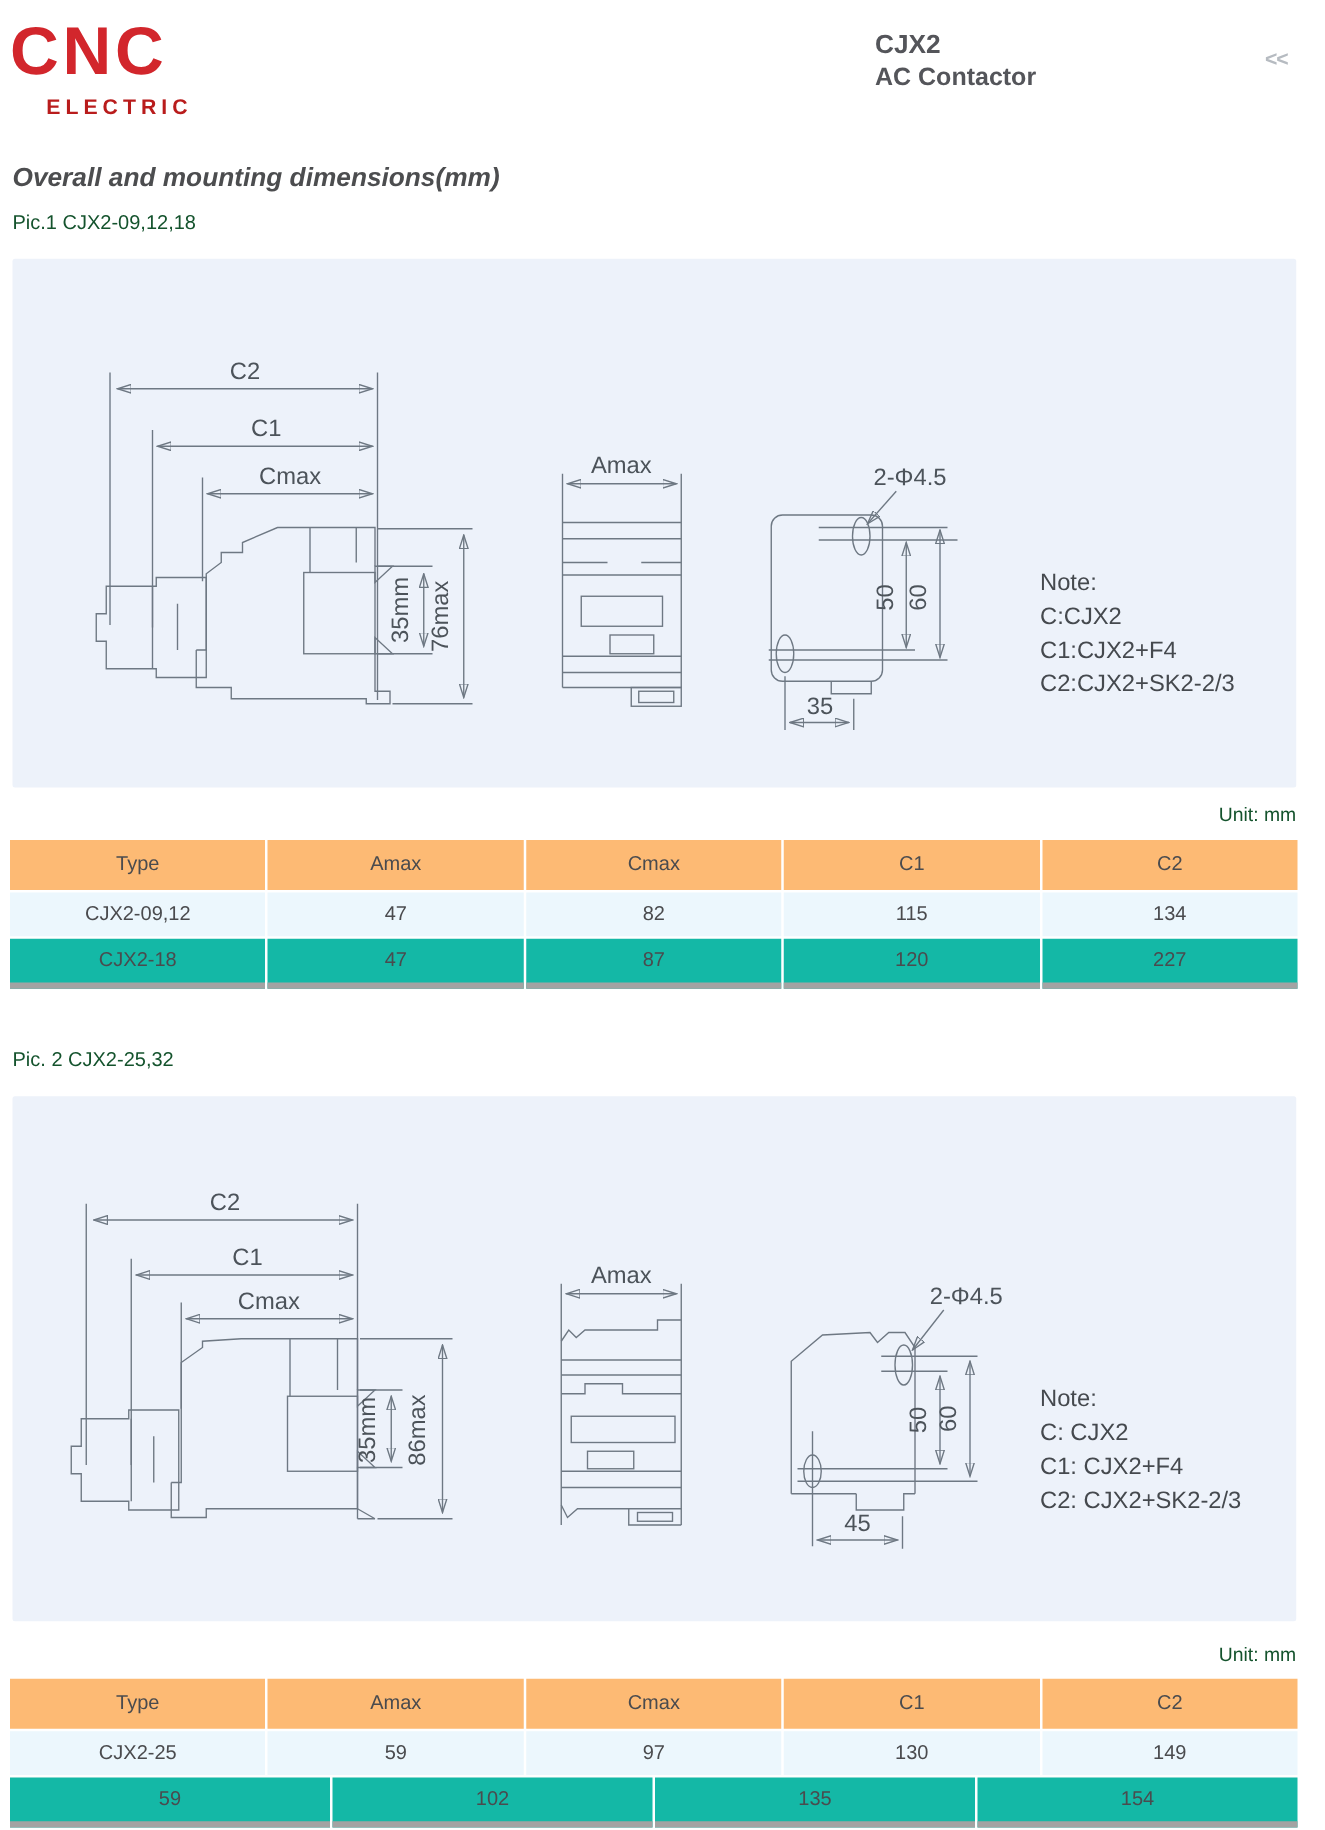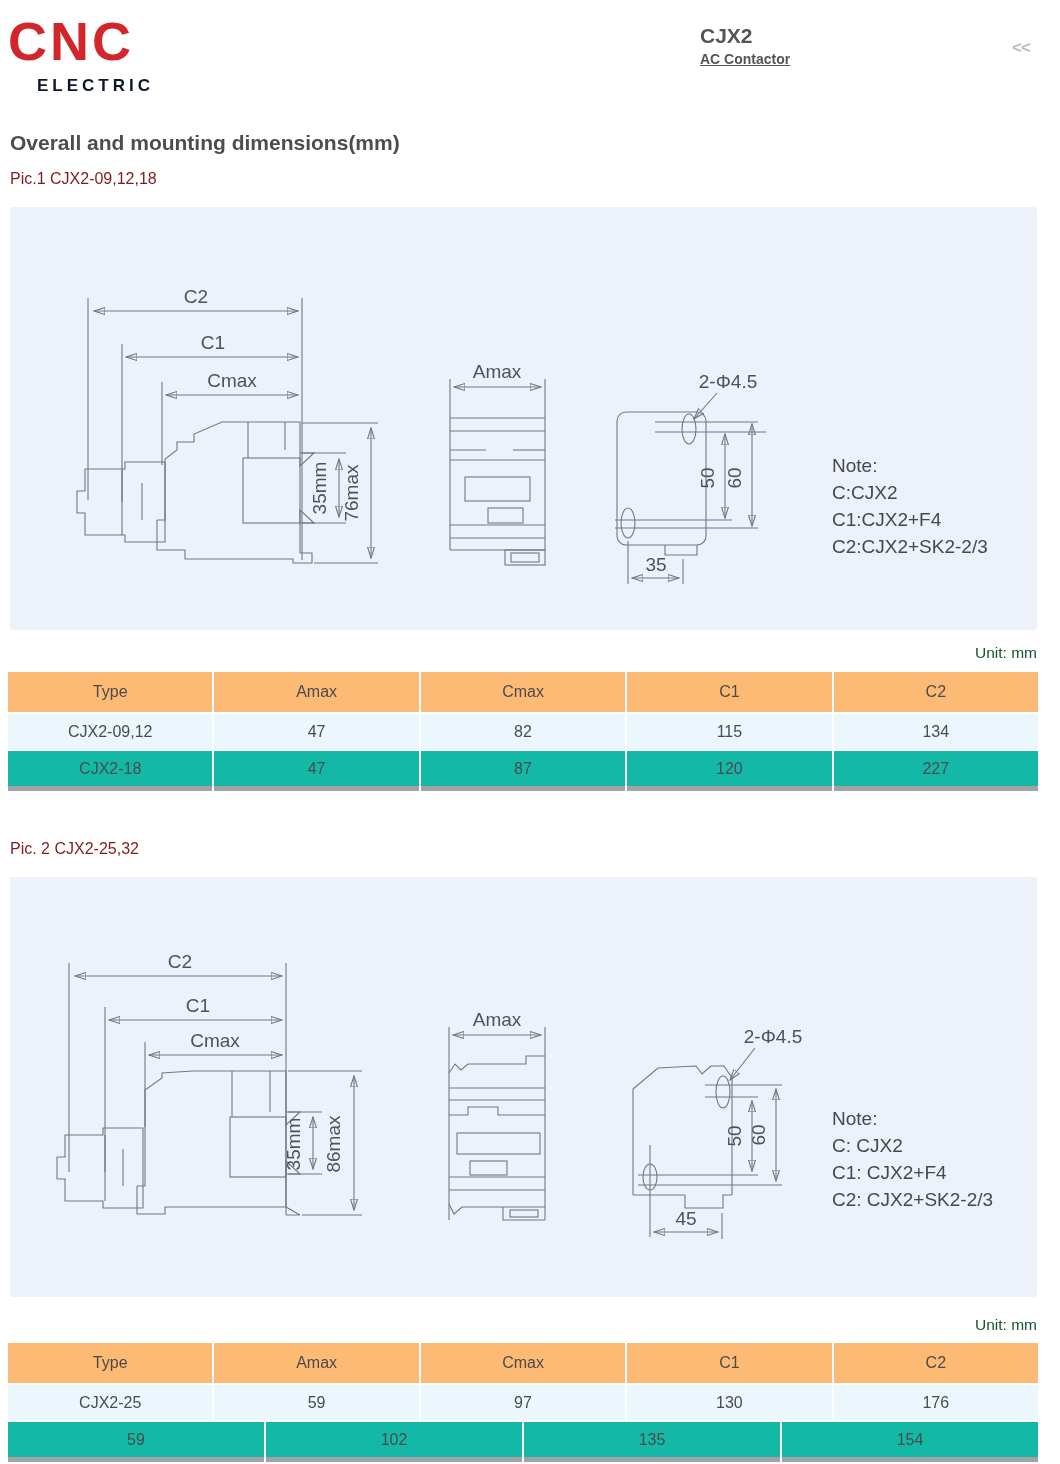--- a/index.html
+++ b/index.html
@@ -3,30 +3,30 @@
 <meta charset="utf-8">
 <style>
   html,body { margin:0; padding:0; background:#fff; }
   .page {
     position:relative; width:1060px; height:1464px; background:#ffffff;
     font-family:"Liberation Sans", sans-serif; overflow:hidden;
   }
   
   .brand { position:absolute; left:8px; top:14px; color:#d2262c;
     font-size:54px; font-weight:800; letter-spacing:3px; line-height:1; }
-  .brand-sub { position:absolute; left:37px; top:76px; color:#0f172a;
+  .brand-sub { position:absolute; left:37px; top:76px; color:#b91c1c;
     font-size:17px; font-weight:700; letter-spacing:4px; }
   .prod { position:absolute; left:700px; top:24px; width:297px; text-align:left; color:#54555a; }
   .prod-code { font-size:21px; font-weight:700; }
-  .prod-name { font-size:14px; font-weight:700; margin-top:3px;text-decoration:underline; }
+  .prod-name { font-size:20px; font-weight:700; margin-top:3px; }
   .collapse { position:absolute; left:1012px; top:38px; color:#b6bbc1;
     font-size:17px; font-weight:700; letter-spacing:-1px; }
   
-  .title { position:absolute; left:10px; top:131px; color:#4c4d4f; font-size:21px; font-weight:700; }
-  .caption { position:absolute; left:10px; color:#7f1d1d; font-size:16px; }
+  .title { position:absolute; left:10px; top:131px; color:#4c4d4f; font-size:21px; font-weight:700;font-style:italic; }
+  .caption { position:absolute; left:10px; color:#14532d; font-size:16px; }
   .cap1 { top:170px; } .cap2 { top:840px; }
   
   .panel { position:absolute; left:10px; width:1027px; background:#edf2fa; border-radius:2px; }
   .panel1 { top:207px; height:423px; }
   .panel2 { top:877px; height:420px; }
   .panel svg { display:block; width:100%; height:100%; }
   .dwg line, .dwg path, .dwg rect, .dwg ellipse, .dwg polygon {
     stroke:#6e7883; stroke-width:1.1; fill:none; }
   .dwg text { fill:#4c535a; font-size:19px; stroke:none;
     font-family:"Liberation Sans", sans-serif; }
@@ -273,21 +273,21 @@
       <div class="tcell">Amax</div>
       <div class="tcell">Cmax</div>
       <div class="tcell">C1</div>
       <div class="tcell">C2</div>
     </div>
     <div class="trow tr1">
       <div class="tcell">CJX2-25</div>
       <div class="tcell">59</div>
       <div class="tcell">97</div>
       <div class="tcell">130</div>
-      <div class="tcell">176</div>
+      <div class="tcell">149</div>
     </div>
     <div class="trow tr2">
       <div class="tcell">59</div>
       <div class="tcell">102</div>
       <div class="tcell">135</div>
       <div class="tcell">154</div>
     </div>
   </div>
 
 </div>

